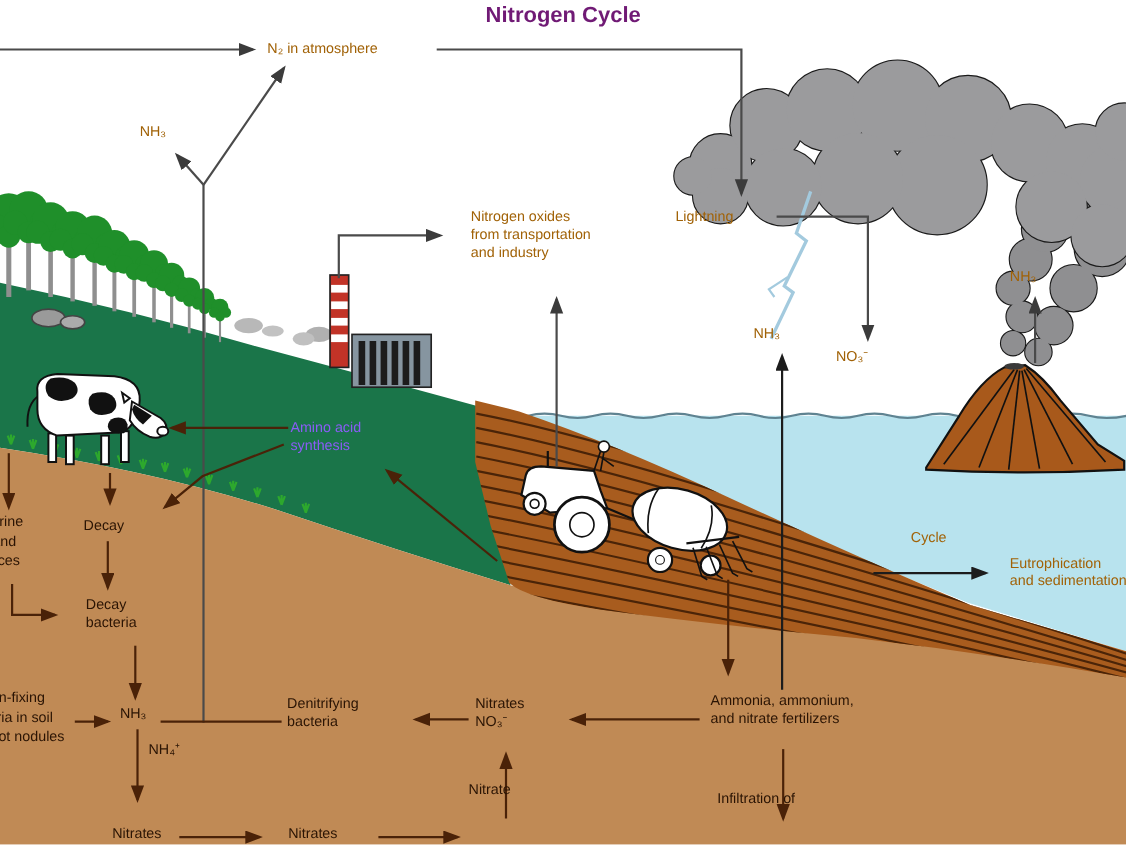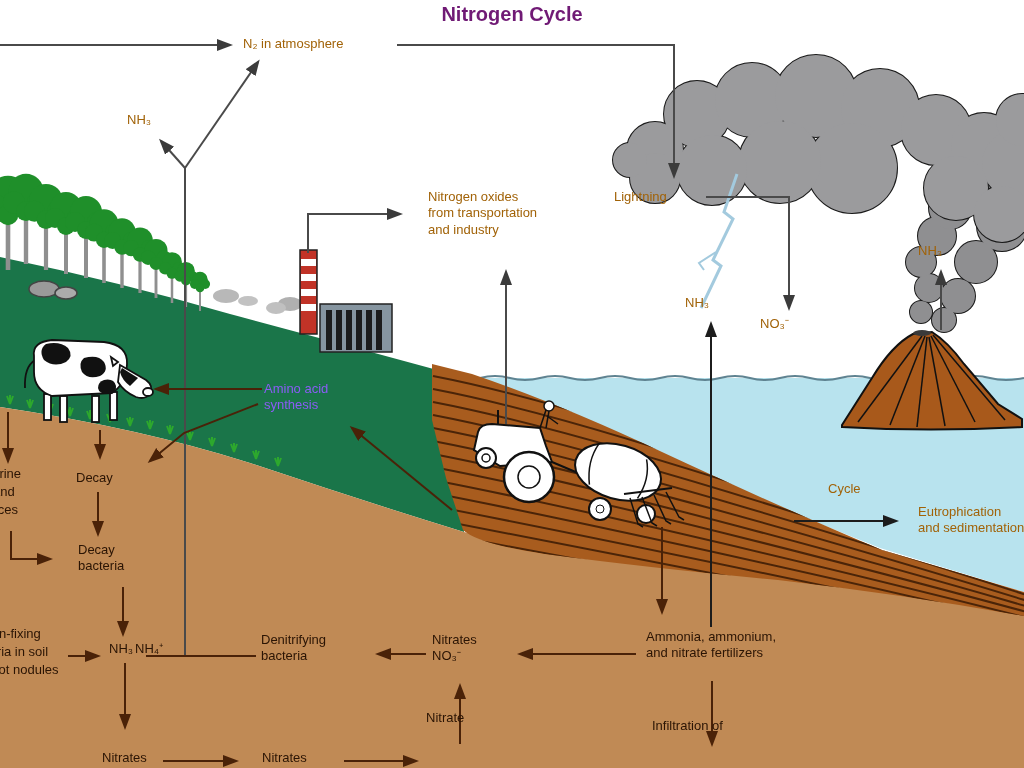--- a/index.html
+++ b/index.html
@@ -304,21 +304,21 @@
 
 <div class="lbl soilTxt" style="left:76px;top:470px">Decay</div>
 <div class="lbl soilTxt" style="left:78px;top:542px">Decay
 bacteria</div>
 
 <div class="lbl soilTxt" style="left:-43px;top:626px">Nitrogen-fixing</div>
 <div class="lbl soilTxt" style="left:-35px;top:644px">bacteria in soil</div>
 <div class="lbl soilTxt" style="left:-13px;top:662px">root nodules</div>
 
 <div class="lbl soilTxt" style="left:109px;top:641px">NH₃</div>
-<div class="lbl soilTxt" style="left:135px;top:641px">NH₄⁺</div>
+<div class="lbl soilTxt" style="left:135px;top:673px">NH₄⁺</div>
 <div class="lbl soilTxt" style="left:261px;top:632px">Denitrifying
 bacteria</div>
 <div class="lbl soilTxt" style="left:432px;top:632px">Nitrates
 NO₃⁻</div>
 <div class="lbl soilTxt" style="left:646px;top:629px">Ammonia, ammonium,
 and nitrate fertilizers</div>
 
 <div class="lbl soilTxt" style="left:102px;top:750px">Nitrates</div>
 <div class="lbl soilTxt" style="left:262px;top:750px">Nitrates</div>
 <div class="lbl soilTxt" style="left:426px;top:710px">Nitrate</div>

